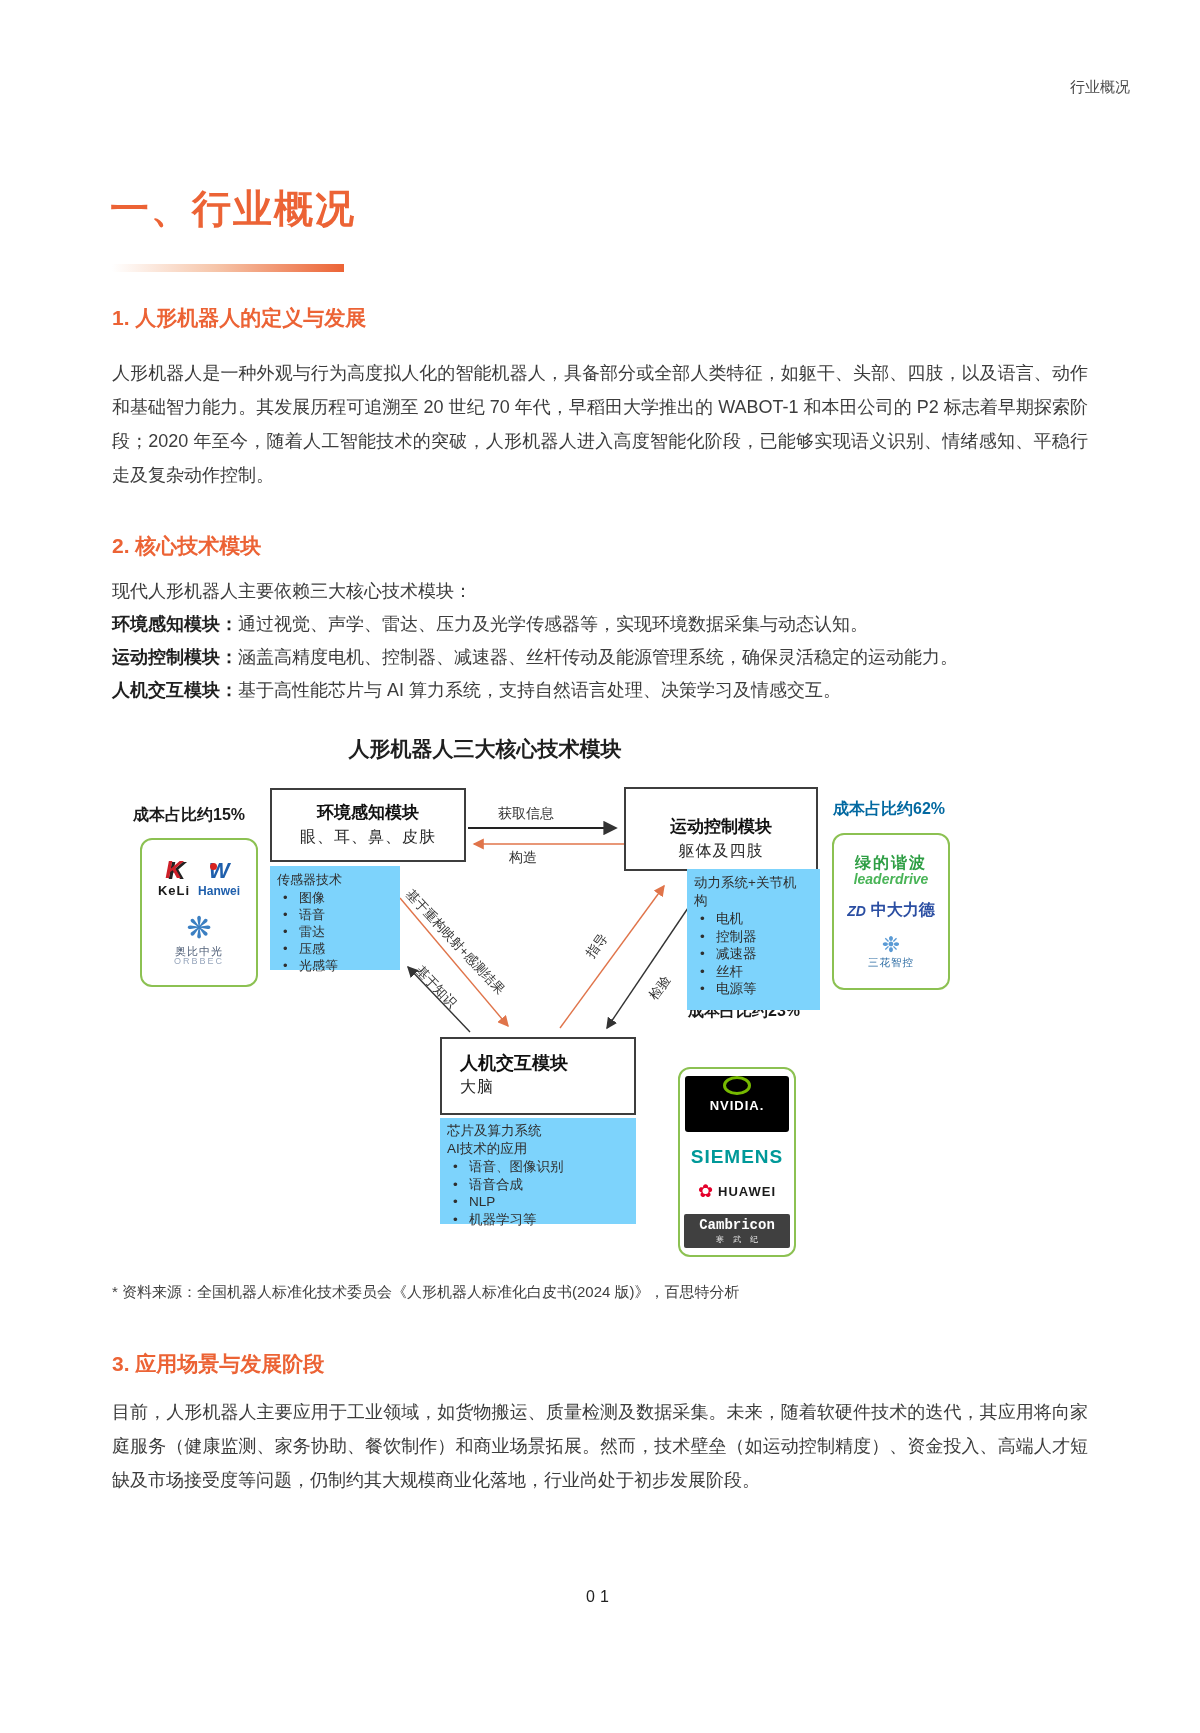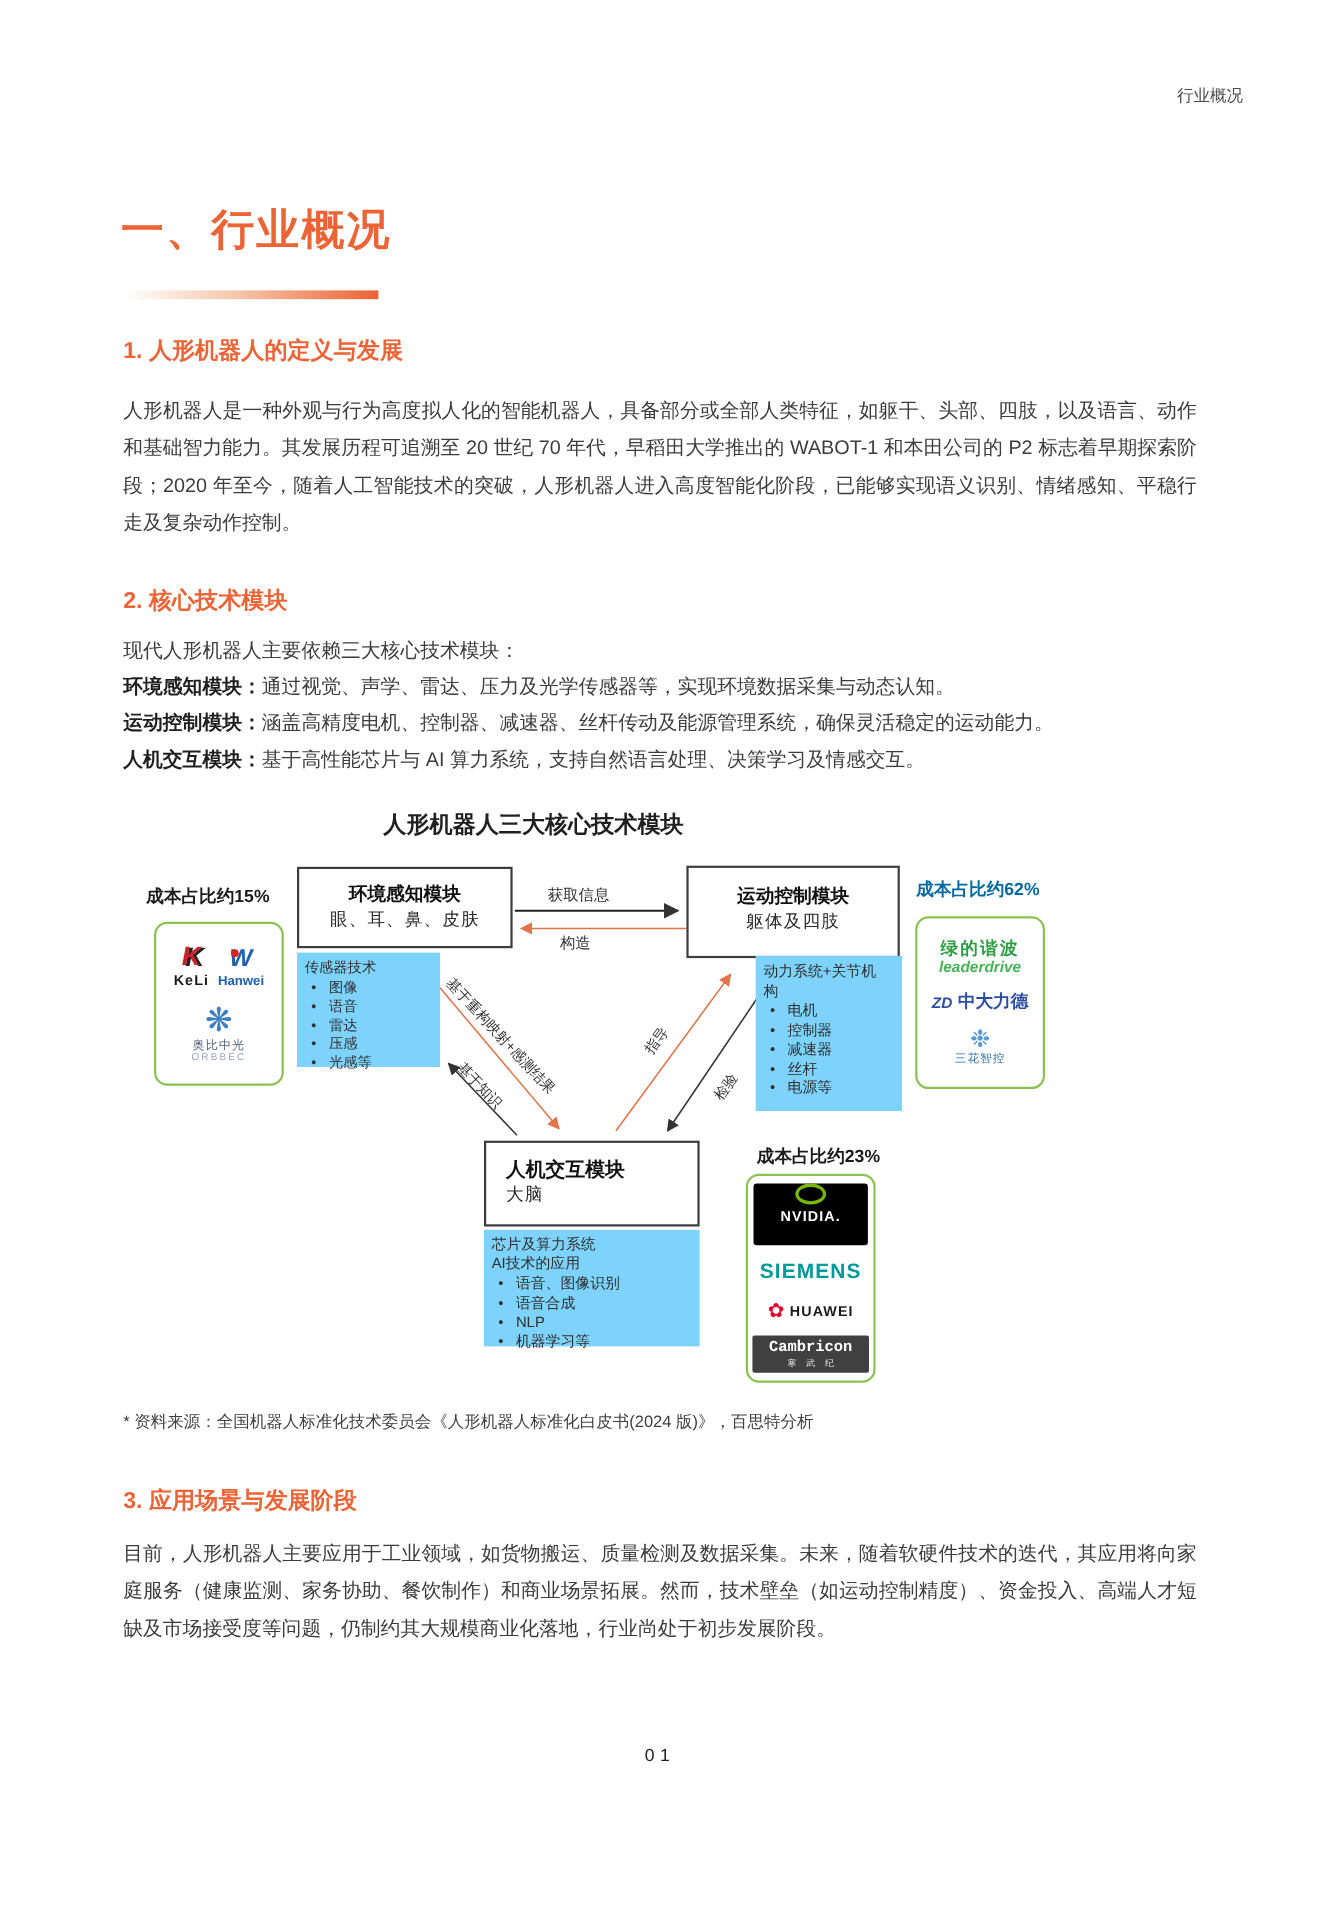--- a/index.html
+++ b/index.html
@@ -20,27 +20,27 @@
   .p1{top:356px;}
   .s2-heading{left:112px;top:532px;}
   .s2-block{left:112px;top:575px;width:976px;font-size:18px;line-height:33px;color:#3c3c3c;}
   .s2-block b{color:#1f1f1f;}
 
   
   .diagram-title{left:150px;top:735px;width:670px;text-align:center;font-size:21px;font-weight:700;color:#1f1f1f;}
   .cost{font-size:16px;font-weight:600;color:#1b1b1b;white-space:nowrap;}
   .cost-perception{left:133px;top:805px;}
   .cost-motion{left:833px;top:799px;color:#0369a1;}
-  .cost-interaction{left:688px;top:1041px;}
+  .cost-interaction{left:688px;top:1001px;}
 
   .dbox{background:#fff;border:2px solid #3d3d3d;text-align:center;box-sizing:border-box;}
   .dbox .bt{font-size:17px;font-weight:700;color:#111;line-height:24px;}
   .dbox .bs{font-size:16px;color:#2a2a2a;line-height:24px;letter-spacing:1px;}
   .box-perception{left:270px;top:788px;width:196px;height:74px;padding-top:11px;}
-  .box-motion{left:624px;top:787px;width:194px;height:84px;padding-top:14px;}
+  .box-motion{left:624px;top:787px;width:194px;height:84px;padding-top:26px;}
   .box-interaction{left:440px;top:1037px;width:196px;height:78px;text-align:left;padding:12px 0 0 18px;}
   .box-interaction .bt{font-size:18px;}
 
   .panel{background:#7dd3fc;box-sizing:border-box;font-size:13px;line-height:17px;color:#2f2f2f;}
   .panel .ph{padding:5px 4px 0 7px;}
   .panel ul{list-style:none;margin:1px 0 0 0;padding:0;}
   .panel li{position:relative;padding-left:29px;}
   .panel li::before{content:"•";position:absolute;left:13px;}
   .panel-perception{left:270px;top:866px;width:130px;height:104px;}
   .panel-motion{left:687px;top:869px;width:133px;height:141px;font-size:13.5px;line-height:17.5px;}

